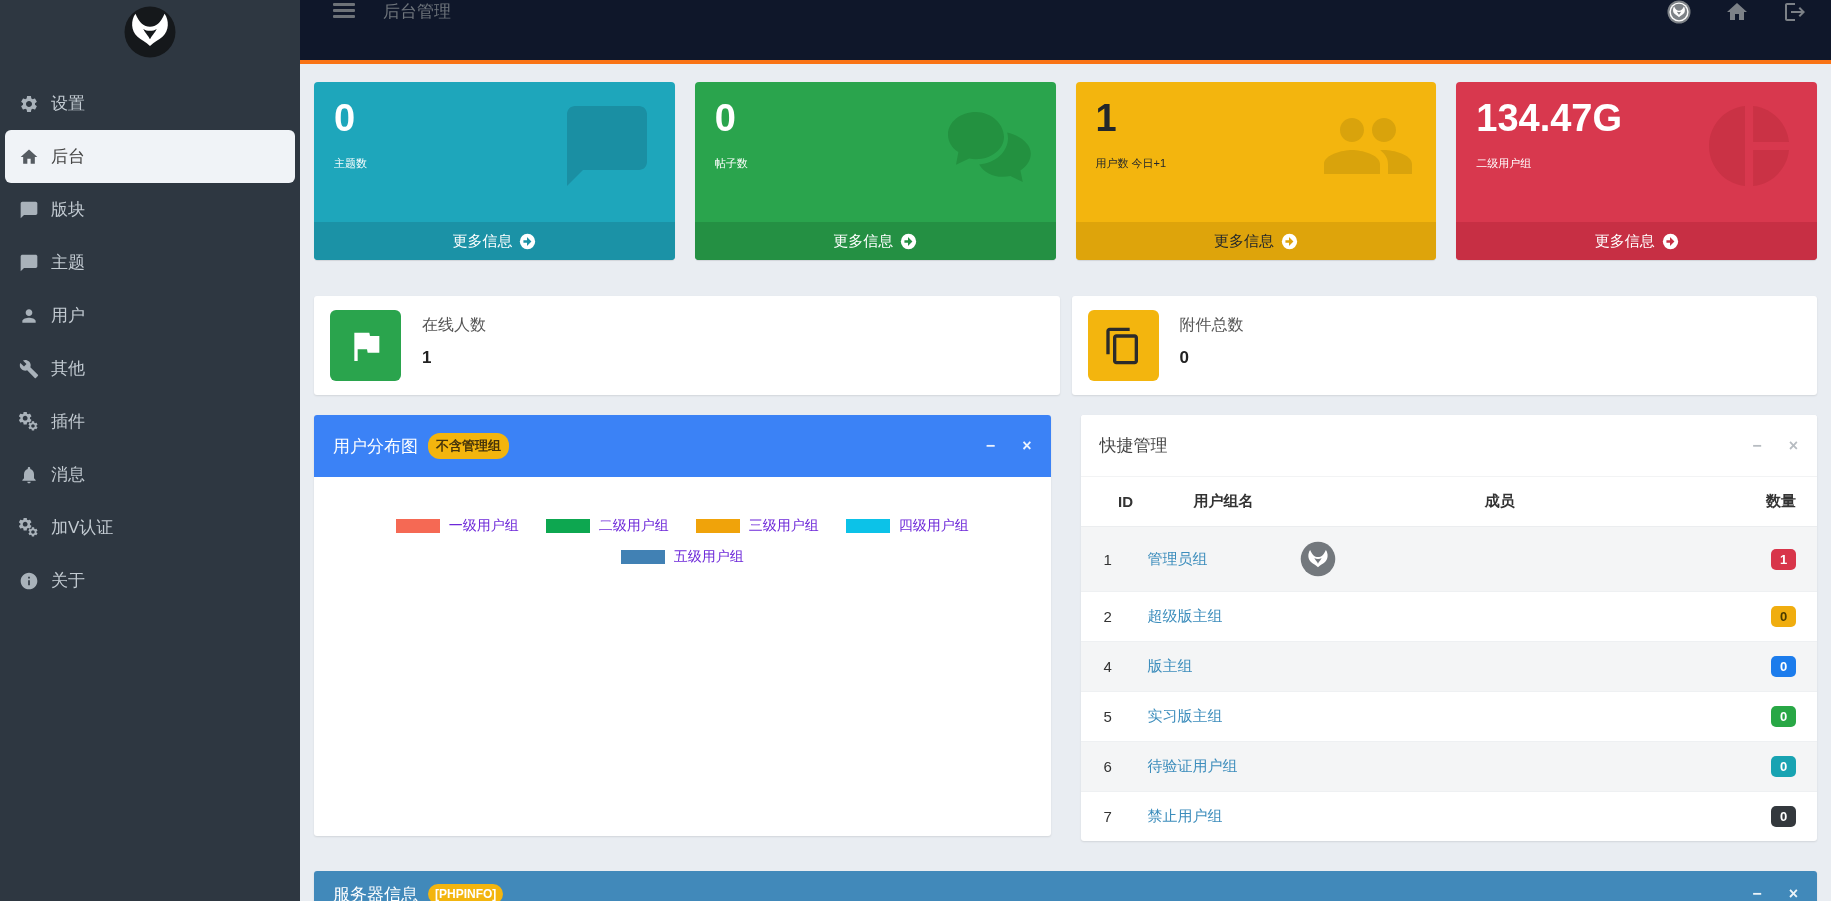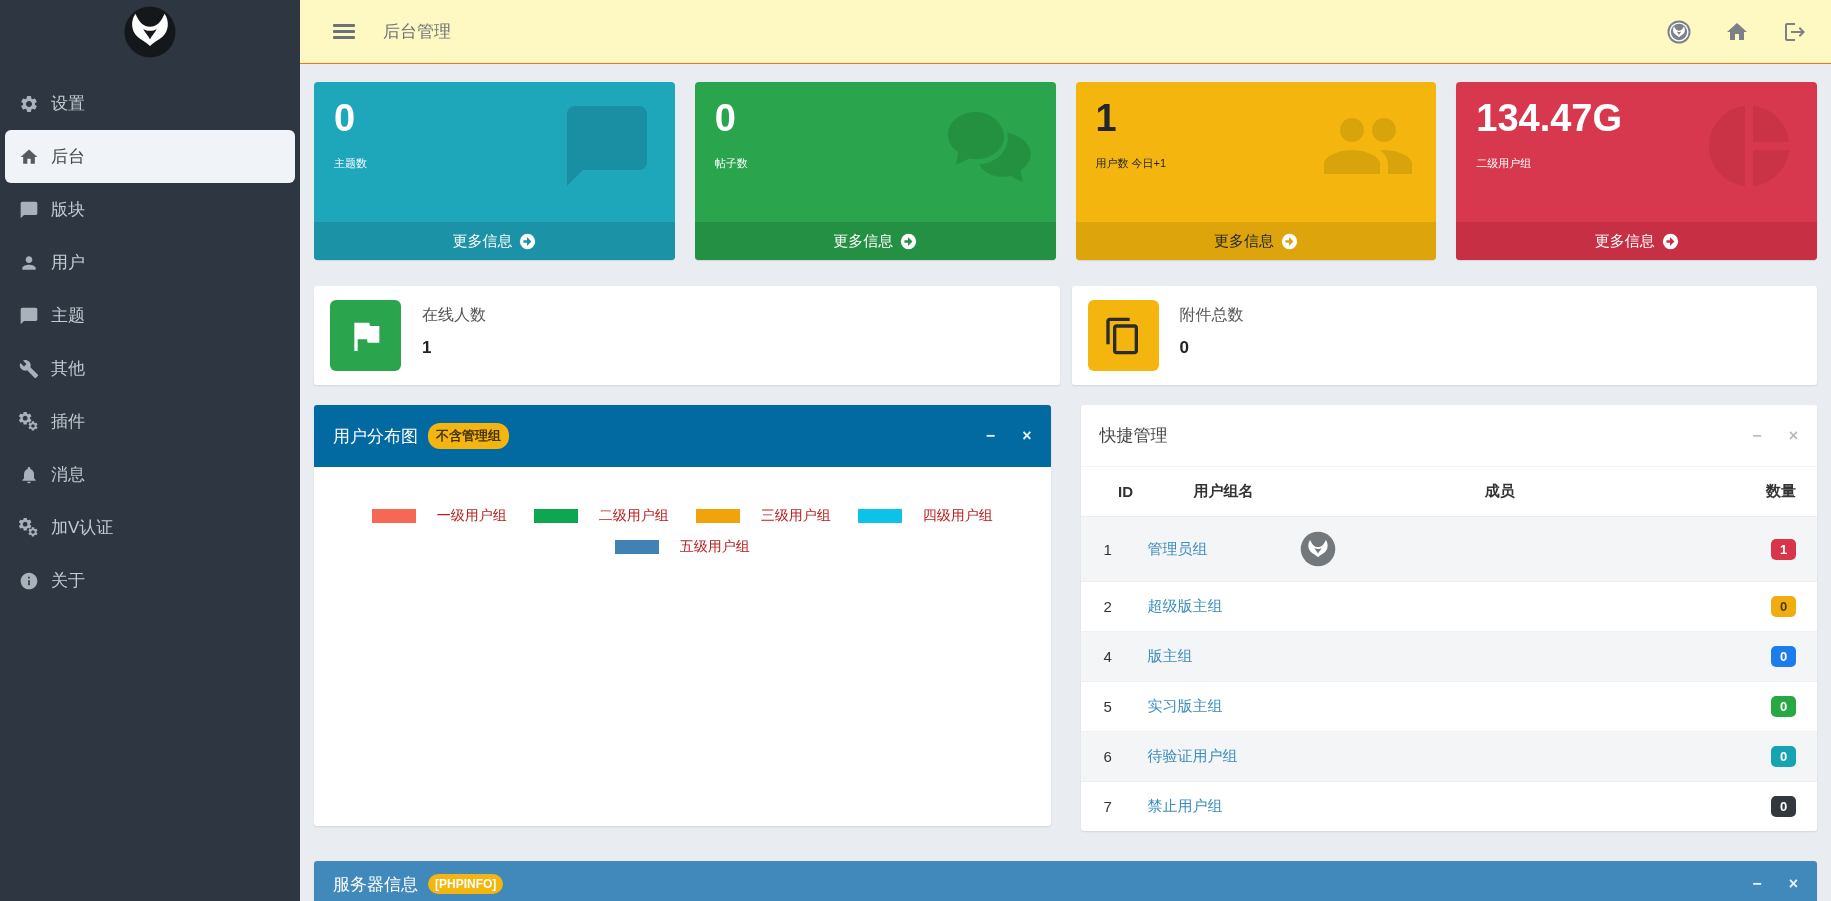--- a/index.html
+++ b/index.html
@@ -16,22 +16,22 @@
   .sidebar{position:absolute;left:0;top:0;bottom:0;width:300px;background:#2e3741;z-index:20}
   .logo-area{height:64px;display:flex;align-items:center;justify-content:center}
   .logo-area svg{width:52px;height:52px}
   .menu{margin-top:13px}
   .menu-item{display:flex;align-items:center;height:53px;padding:0 19px;color:#c3cbd2;font-size:17px;cursor:pointer}
   .menu-item .ic{width:20px;height:20px;margin-right:12px;color:#a9b2ba;flex:none}
   .menu-item.active{background:#f0f3f7;color:#444;margin:0 5px;padding:0 14px;border-radius:6px}
   .menu-item.active .ic{color:#555b61}
 
   
-  .topbar{margin-left:300px;height:64px;background:#fef9c3;border-bottom:1px solid #f97316;
-    display:flex;align-items:center;box-sizing:border-box}
+  .topbar{margin-left:300px;height:64px;background:#0f172a;border-bottom:4px solid #f97316;
+    display:flex;align-items:flex-start;box-sizing:border-box}
   .hamburger{margin-left:33px;width:22px;cursor:pointer}
   .hamburger i{display:block;height:3px;background:#6d7278;margin:3px 0;border-radius:1px}
   .topbar-title{margin-left:28px;font-size:17px;color:#6e747b}
   .topbar-right{margin-left:auto;margin-right:24px;display:flex;align-items:center;gap:34px}
   .tb-btn{width:24px;height:24px;color:#7c8187;cursor:pointer}
   .tb-btn svg{width:24px;height:24px;fill:currentColor}
 
   
   .content{margin-left:300px;padding:18px 14px 0}
 
@@ -47,49 +47,49 @@
 
   .box-teal{background:#1ea6bb}.box-teal .sb-footer{background:#1b92a6}
   .box-teal .big-icon{fill:#1a8fa3}.box-teal .more-arrow .arr{fill:#1b92a6}
   .box-green{background:#2aa44d}.box-green .sb-footer{background:#249043}
   .box-green .big-icon{fill:#239140}.box-green .more-arrow .arr{fill:#249043}
   .box-yellow{background:#f3b50e;color:#23272b}.box-yellow .sb-footer{background:#dea40b;color:#23272b}
   .box-yellow .big-icon{fill:#d9a30c}.box-yellow .more-arrow .arr{fill:#dea40b}
   .box-red{background:#d8384e}.box-red .sb-footer{background:#c72f44}
   .box-red .big-icon{fill:#ca3245}.box-red .more-arrow .arr{fill:#c72f44}
 
-  .info-grid{display:grid;grid-template-columns:1fr 1fr;gap:12px;margin-top:26px}
+  .info-grid{display:grid;grid-template-columns:1fr 1fr;gap:12px;margin-top:36px}
   .info-box{background:#fff;border-radius:3px;box-shadow:0 1px 2px rgba(0,0,0,.1);
     height:99px;box-sizing:border-box;display:flex;padding:14px 16px}
   .info-icon{width:71px;height:71px;border-radius:6px;display:flex;align-items:center;justify-content:center;flex:none}
   .info-icon svg{width:40px;height:40px}
   .icon-green{background:#2aa44d;color:#fff}
   .icon-yellow{background:#f3b50e;color:#2b2b2b}
   .info-text{margin-left:21px;padding-top:5px}
   .info-label{font-size:16px;color:#555}
   .info-value{font-size:17px;font-weight:bold;color:#222;margin-top:12px}
 
   .panel-grid{display:grid;grid-template-columns:1fr 1fr;gap:30px;margin-top:20px;align-items:start}
   .panel{background:#fff;border-radius:3px;box-shadow:0 1px 2px rgba(0,0,0,.1)}
   .panel-header{height:62px;display:flex;align-items:center;padding:0 19px;border-radius:3px 3px 0 0;box-sizing:border-box}
   .panel-title{font-size:17px}
-  .hdr-teal{background:#0369a1;color:#fff}
+  .hdr-teal{background:#3b82f6;color:#fff}
   .hdr-white{background:#fff;color:#444;border-bottom:1px solid #f2f3f4}
   .hdr-blue{background:#4189ba;color:#fff;height:46px}
   .badge-tag{font-size:13px;font-weight:bold;padding:4px 8px;border-radius:12px;margin-left:10px;background:#f3b50e}
   .tag-dark{color:#46340a}
   .tag-light{color:#fff;font-size:12px;padding:3px 7px}
   .panel-tools{margin-left:auto;display:flex;gap:27px;align-items:center}
   .tool-btn{font-size:16px;font-weight:bold;cursor:pointer;line-height:1}
   .hdr-teal .tool-btn,.hdr-blue .tool-btn{color:#fff;opacity:.9}
   .hdr-white .tool-btn{color:#b7bcc1}
 
   .chart-body{height:359px;box-sizing:border-box;padding-top:40px}
   .legend-row{display:flex;justify-content:center;align-items:center;gap:27px;margin-bottom:13px}
-  .legend-item{display:flex;align-items:center;gap:21px;font-size:14px;color:#b91c1c;cursor:pointer}
+  .legend-item{display:flex;align-items:center;gap:9px;font-size:14px;color:#6d28d9;cursor:pointer}
   .legend-swatch{width:44px;height:14px}
 
   table.group-table{width:100%;border-collapse:collapse;font-size:15px;color:#333}
   .group-table th{font-weight:bold;text-align:center;padding:15px 0;border-bottom:1px solid #ebedef}
   .group-table td{padding:14px 0;border-bottom:1px solid #eef0f2;vertical-align:middle}
   .group-table tr:last-child td{border-bottom:none}
   .col-id{width:44px;padding-left:23px !important}
   .col-name{width:152px}
   .col-count{width:96px;text-align:right !important;padding-right:21px !important}
   .row-odd td{background:#f4f5f6}
@@ -175,29 +175,29 @@
       <span>后台</span>
     </div>
     <div class="menu-item">
       <svg class="ic">
           <use href="#ic-chat"></use>
         </svg>
       <span>版块</span>
     </div>
     <div class="menu-item">
       <svg class="ic">
+          <use href="#ic-chat"></use>
+        </svg>
+      <span>主题</span>
+    </div>
+    <div class="menu-item">
+      <svg class="ic">
           <use href="#ic-person"></use>
         </svg>
       <span>用户</span>
-    </div>
-    <div class="menu-item">
-      <svg class="ic">
-          <use href="#ic-chat"></use>
-        </svg>
-      <span>主题</span>
     </div>
     <div class="menu-item">
       <svg class="ic">
           <use href="#ic-wrench"></use>
         </svg>
       <span>其他</span>
     </div>
     <div class="menu-item">
       <svg class="ic">
           <use href="#ic-cogs"></use>

